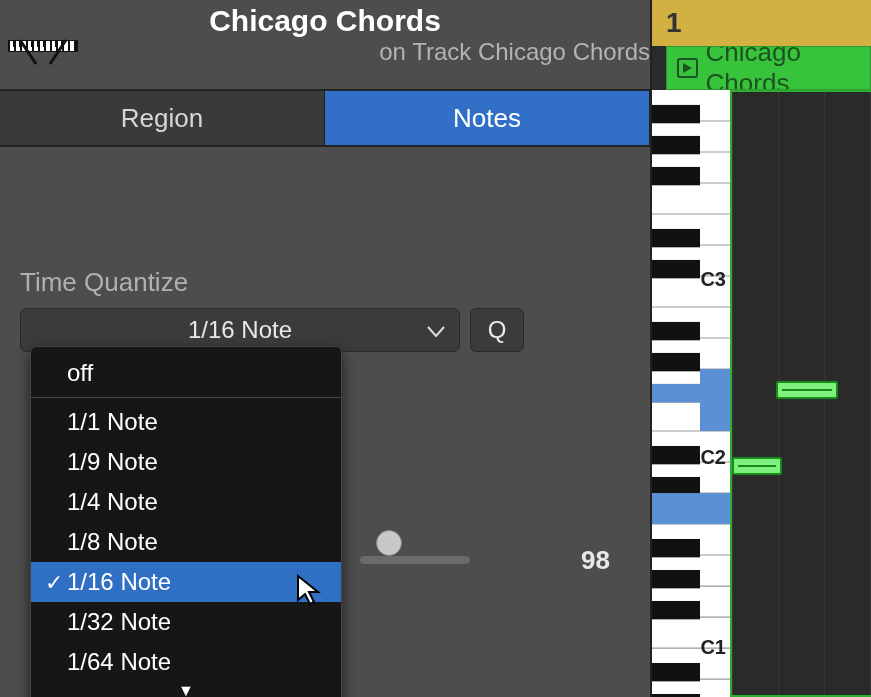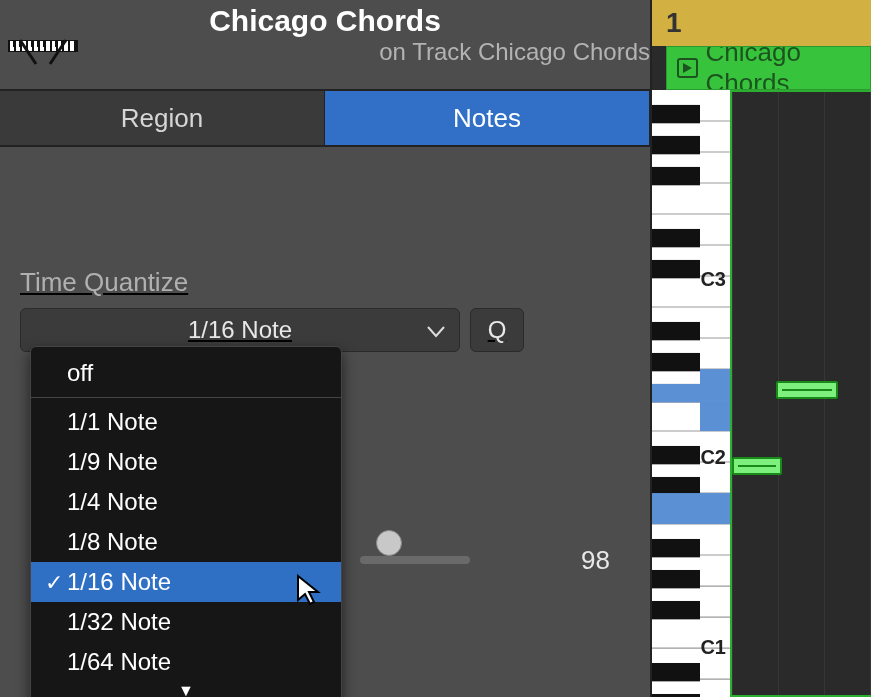--- a/index.html
+++ b/index.html
@@ -10,33 +10,33 @@
   .inspector { width: 652px; height: 697px; position: relative; background: #4d4d4d; border-right: 2px solid #222; }
   .header { height: 91px; position: relative; border-bottom: 2px solid #222; }
   .track-icon { position:absolute; left:8px; top:6px; width:70px; height:60px; }
   .header-title { text-align:center; font-size:30px; font-weight:600; color:#fff; padding-top:4px; }
   .header-sub { text-align:right; font-size:24px; color:#b3b3b3; margin-top:0; }
 
   .tabbar { display:flex; height:56px; }
   .tab { flex:1; display:flex; align-items:center; justify-content:center; font-size:26px; color:#d6d6d6; background:#3a3a3a; border-right:1px solid #222; border-bottom:2px solid #222; }
   .tab.active { background:#3170c6; color:#fff; }
 
-  .body { padding: 120px 21px 0 20px; position:relative;text-decoration:underline; }
+  .body { padding: 120px 21px 0 20px; position:relative; }
   .section-label { font-size:26px; color:#b0b0b0; margin-bottom:10px; }
   .quant-row { display:flex; align-items:center; gap:10px; }
   .select-field { flex-basis:440px; height:44px; background:#3b3b3b; display:flex; align-items:center; justify-content:center; border-radius:6px; position:relative; color:#e8e8e8; font-size:24px; border:1px solid #2a2a2a; }
   .select-value { }
   .select-arrow { position:absolute; right:14px; top:50%; transform:translateY(-50%); color:#ccc; }
   .q-button { width:54px; height:44px; background:#3b3b3b; border-radius:6px; display:flex; align-items:center; justify-content:center; color:#e8e8e8; font-size:24px; border:1px solid #2a2a2a; }
 
   
   .slider-row { position:absolute; left:20px; right:40px; top:538px; display:flex; align-items:center; gap:18px; height:44px; }
   .slider-track { position:absolute; left:340px; width:110px; height:8px; background:#6a6a6a; border-radius:4px; }
   .slider-thumb { position:absolute; left:356px; top:-8px; width:26px; height:26px; background:#c8c8c8; border-radius:50%; border:1px solid #888; }
-  .slider-value { position:absolute; right:0; color:#e8e8e8; font-size:26px; }
+  .slider-value { position:absolute; right:0; color:#e8e8e8; font-size:26px;font-weight:bold; }
 
   
   .dropdown { position:absolute; left:30px; top:346px; width:312px; background:#161616; border:1px solid #444; border-top-left-radius:6px; border-top-right-radius:6px; padding-top:6px; padding-bottom:4px; z-index:10; box-shadow:0 6px 14px rgba(0,0,0,0.6); }
   .dd-item { height:40px; display:flex; align-items:center; padding-left:36px; font-size:24px; color:#fff; position:relative; }
   .dd-item.selected { background:#2f6fc4; }
   .dd-check { position:absolute; left:14px; top:8px; font-size:22px; color:#fff; }
   .dd-divider { height:1px; background:#444; margin:4px 0; }
   .dd-more { text-align:center; color:#fff; font-size:16px; }
 
   

